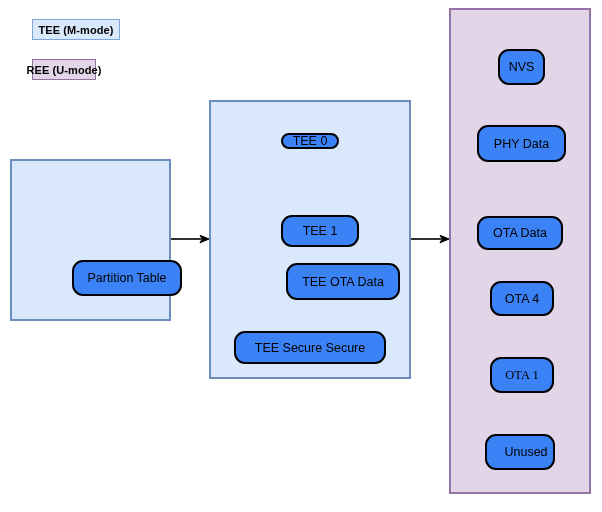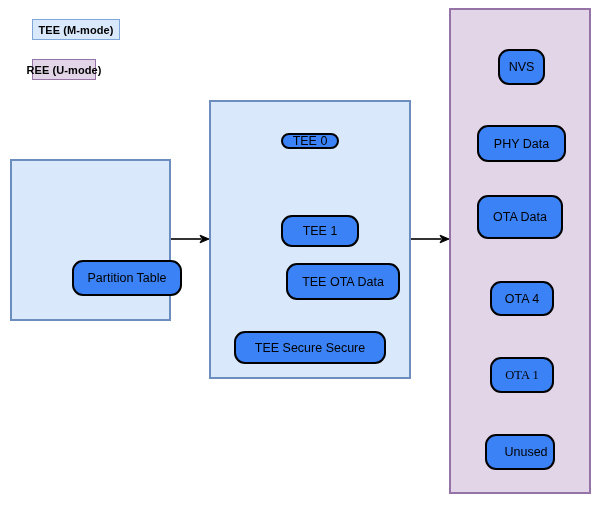--- a/index.html
+++ b/index.html
@@ -116,21 +116,21 @@
   </div>
   <div class="node" style="left:281px; top:133px; width:58px; height:16px;">TEE 0</div>
   <div class="node" style="left:281px; top:215px; width:78px; height:32px;">TEE 1</div>
   <div class="node" style="left:253px; top:263px; width:114px; height:37px;margin-left:33px;">TEE OTA Data</div>
   <div class="node" style="left:234px; top:331px; width:152px; height:33px;">TEE Secure Secure</div>
 
   <div id="region-ree-data" class="region region-ree">
   </div>
   <div class="node" style="left:498px; top:49px; width:47px; height:36px;">NVS</div>
   <div class="node" style="left:477px; top:125px; width:89px; height:37px;">PHY Data</div>
-  <div class="node" style="left:477px; top:195px; width:86px; height:44px;">OTA Data</div>
+  <div class="node" style="left:477px; top:216px; width:86px; height:34px;">OTA Data</div>
   <div class="node" style="left:490px; top:281px; width:64px; height:35px;">OTA 4</div>
   <div class="node" style="left:490px; top:357px; width:64px; height:36px;font-family:Liberation Serif, serif;">OTA 1</div>
   <div class="node" style="left:485px; top:434px; width:70px; height:36px;padding-left:12px;">Unused</div>
 
   <svg class="arrow-svg" style="left:171px; top:228px;" width="40" height="22" viewBox="0 0 40 22">
     <line x1="0" y1="11" x2="30" y2="11" stroke="#000000" stroke-width="1.6"></line>
     <path d="M 38 11 L 29 7.2 L 31.2 11 L 29 14.8 Z" fill="#000000" stroke="#000000" stroke-width="1"></path>
   </svg>
 
   <svg class="arrow-svg" style="left:411px; top:228px;" width="40" height="22" viewBox="0 0 40 22">

